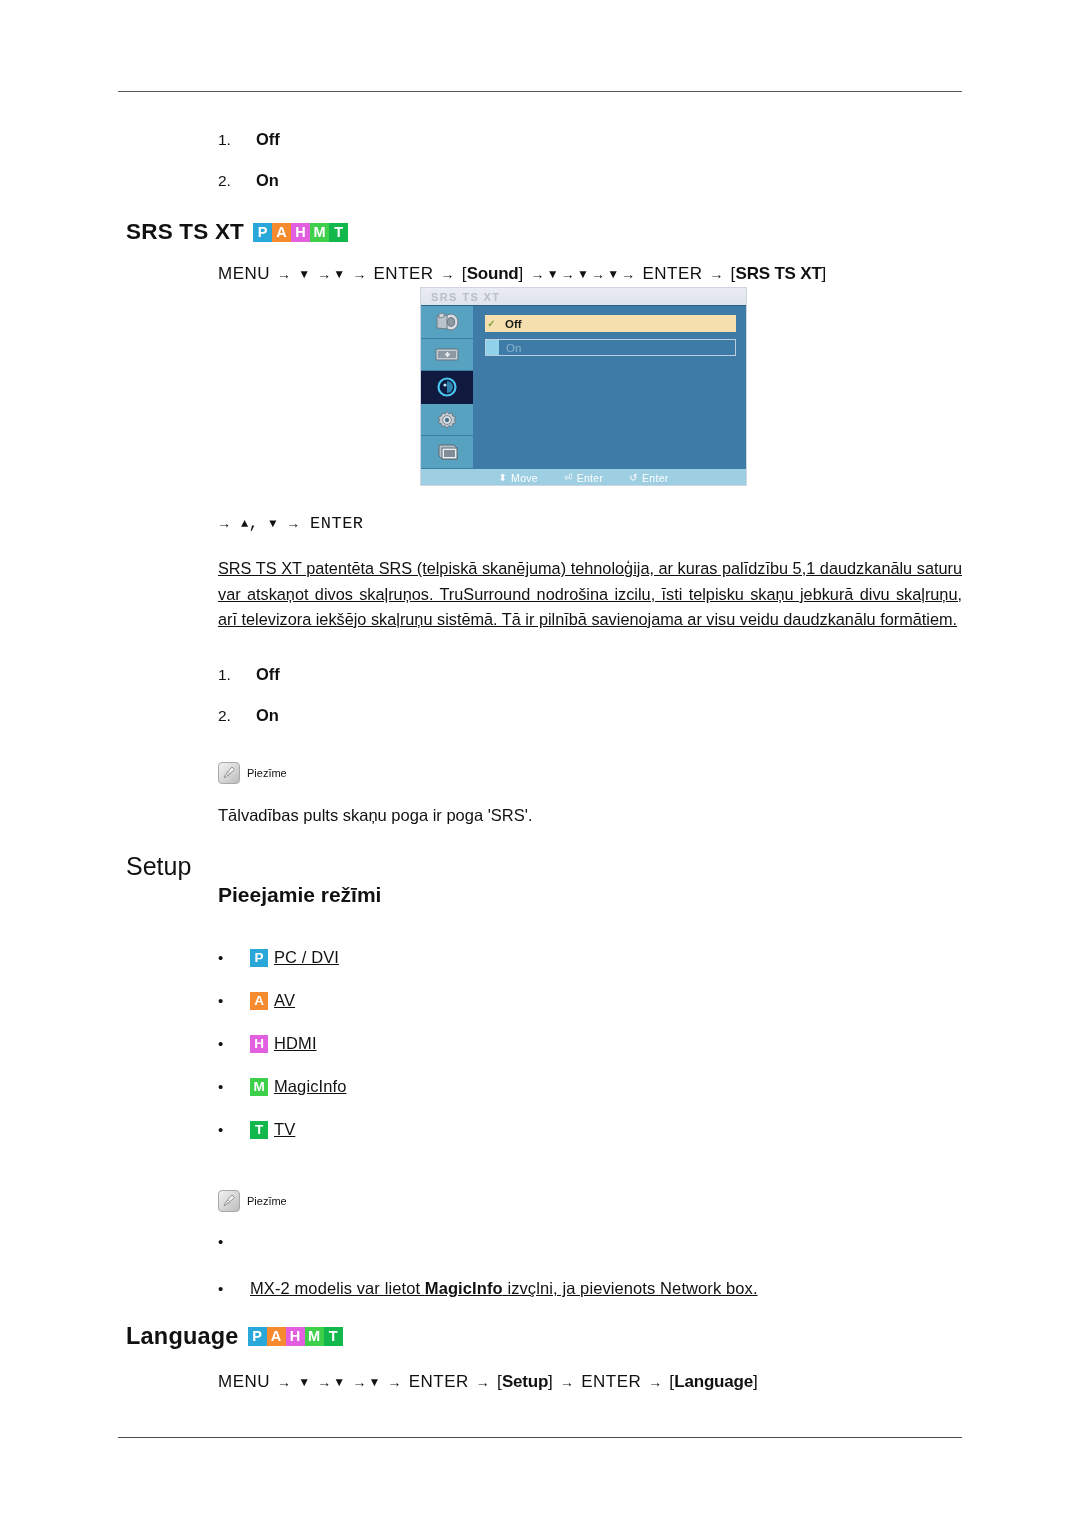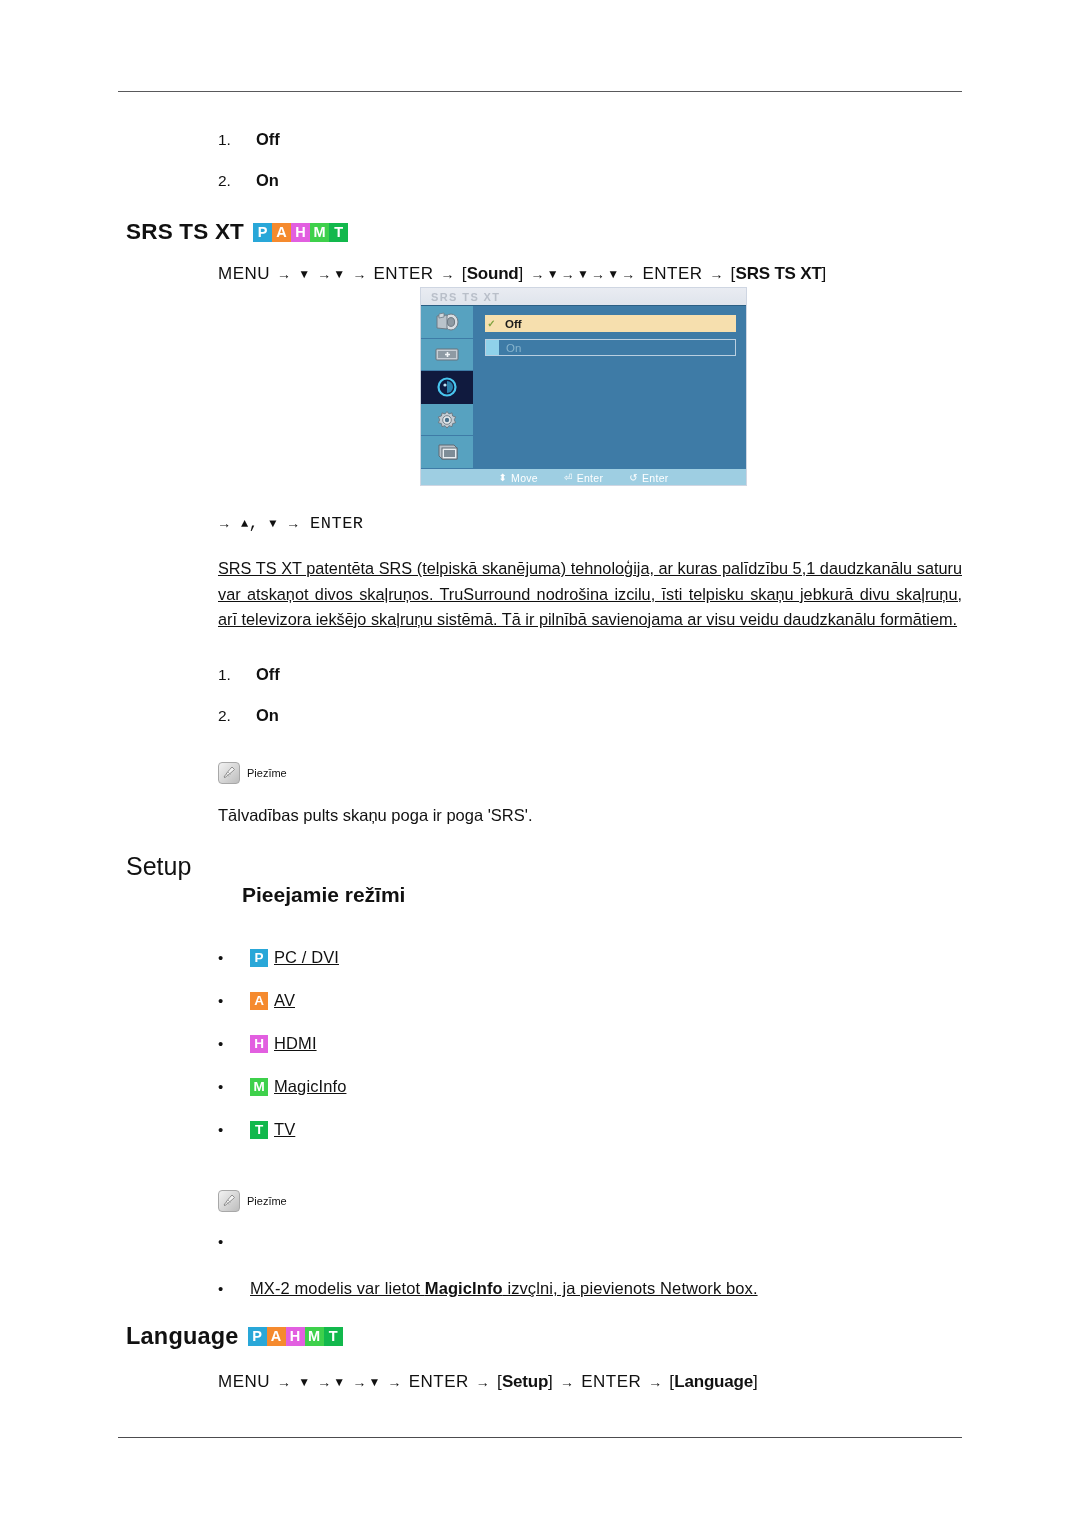--- a/index.html
+++ b/index.html
@@ -387,21 +387,21 @@
         <path d="M5 14 C7 11 10 7 13 4 L15.5 6.5 C12.5 9.5 8.5 12.5 6 14.5 Z" fill="#f4f4f4" stroke="#8e8e8e" stroke-width="1"></path>
         <path d="M5 14 L6 14.5" stroke="#8e8e8e" stroke-width="1"></path>
         <path d="M9 9 L11.5 11.5 M7.5 11 L10 13.5" stroke="#9a9a9a" stroke-width=".8"></path>
       </svg>
     </span>
     <span>Piezīme</span>
   </div>
   <div class="statictext" style="left:218px; top:806px;">Tālvadības pults skaņu poga ir poga 'SRS'.</div>
 
   <h2 class="section" style="left:126px; top:852px;">Setup</h2>
-  <h3 class="subsection" style="left:218px; top:883px;margin-left:24px;">Pieejamie režīmi</h3>
+  <h3 class="subsection" style="left:218px; top:883px;">Pieejamie režīmi</h3>
 
   <div class="bullets" style="left:218px; top:948px;">
     <div class="bl">
       <span class="dot">•</span>
       <span class="badge sm modebadge" style="background:#29a7d8">P</span>
       <span class="bt">PC / DVI</span>
     </div>
     <div class="bl">
       <span class="dot">•</span>
       <span class="badge sm modebadge" style="background:#f58a2e">A</span>

